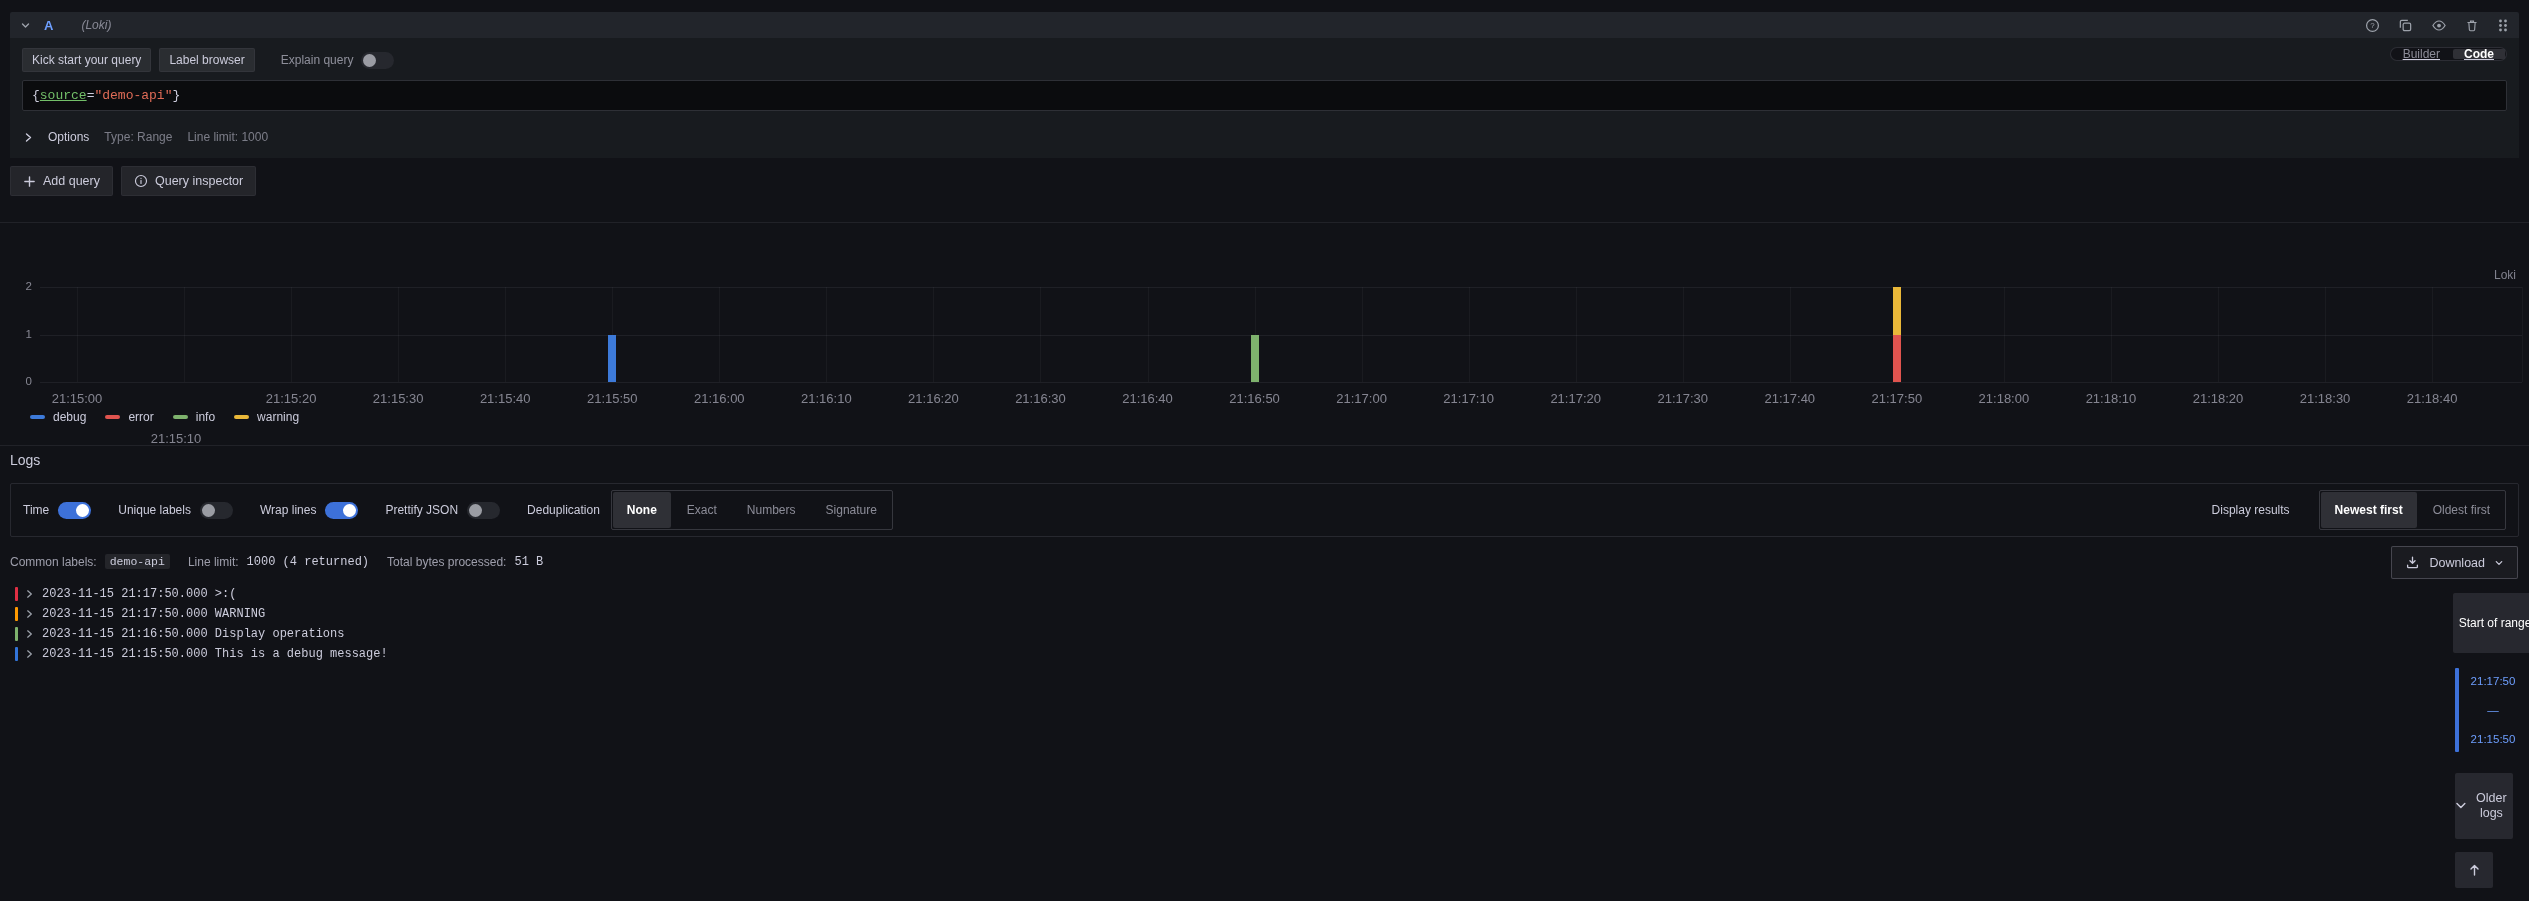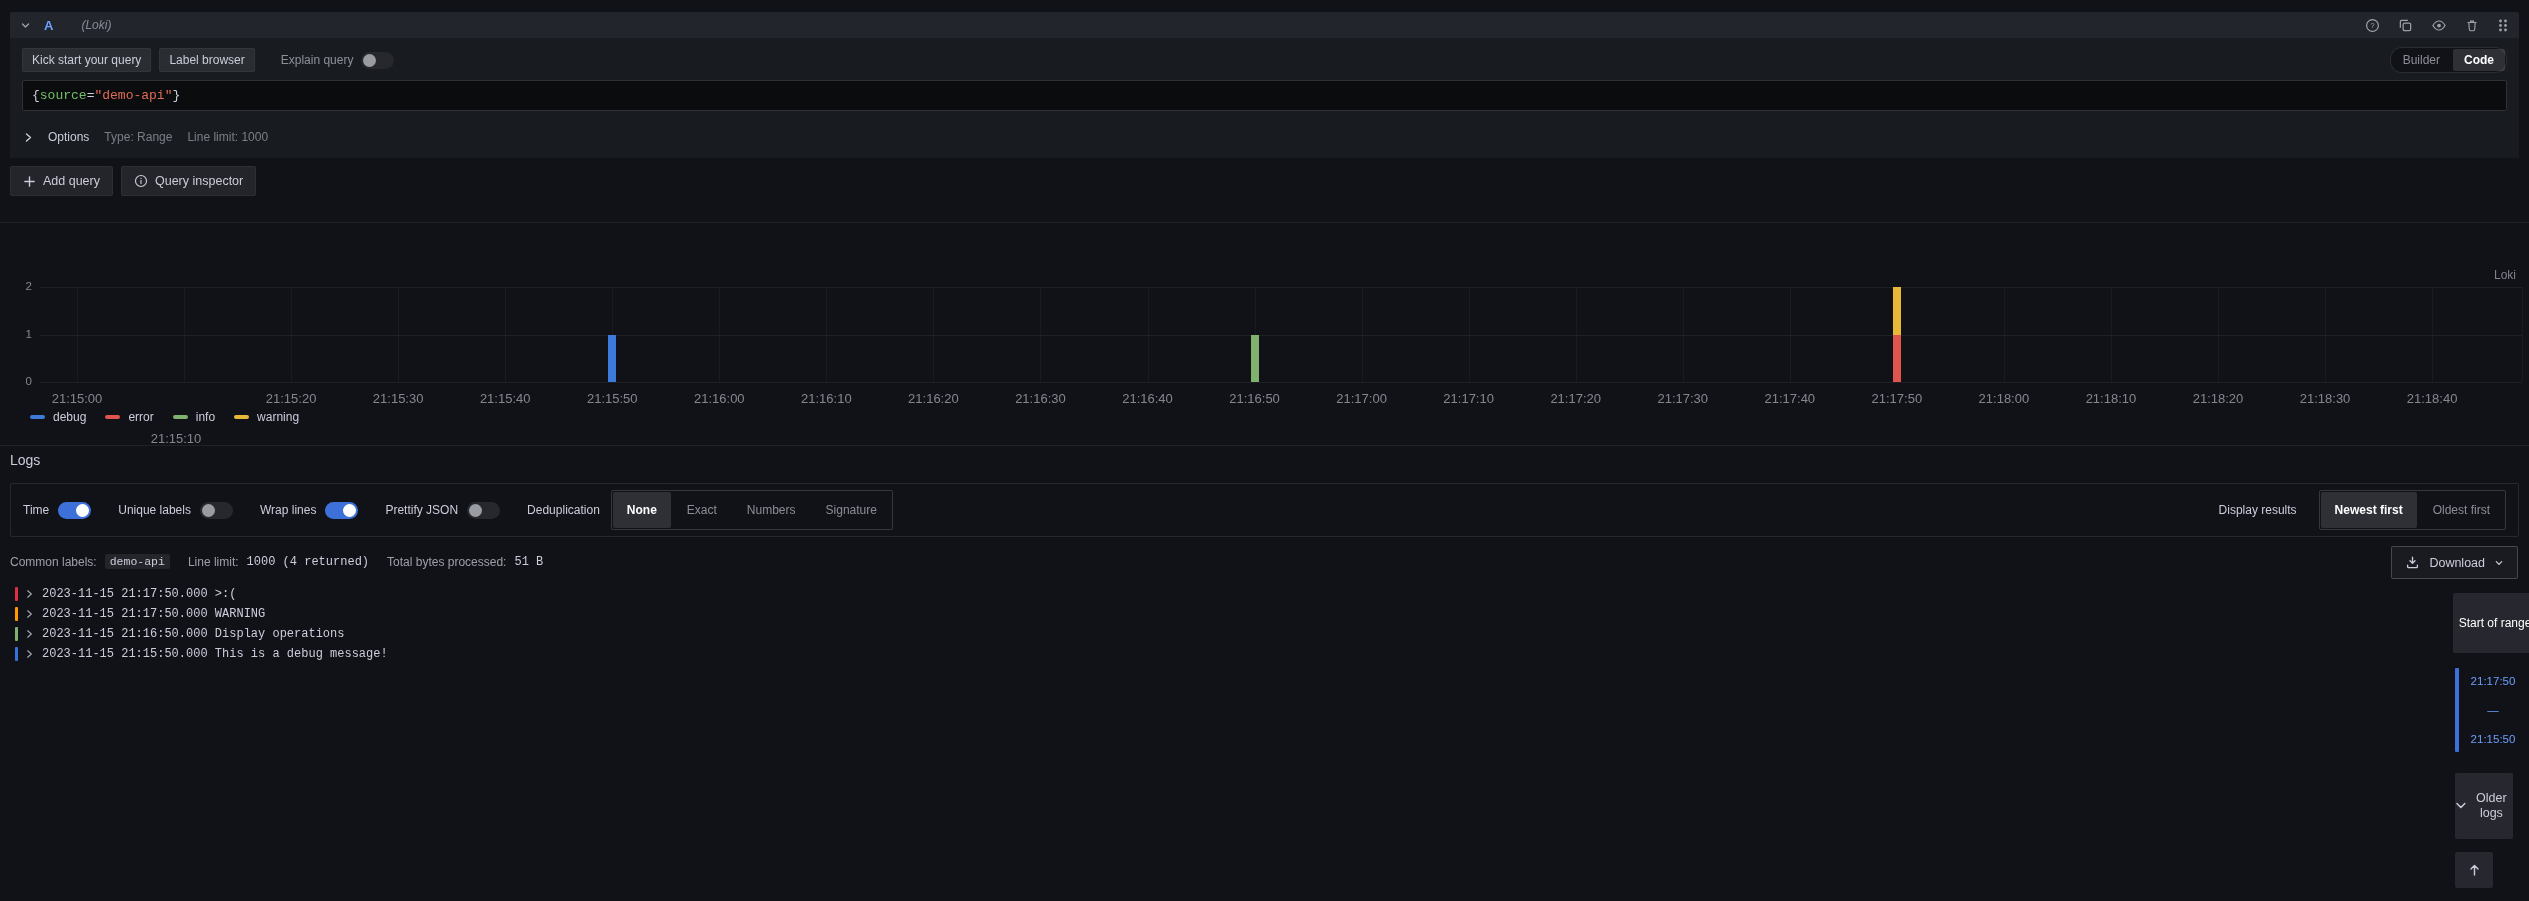--- a/index.html
+++ b/index.html
@@ -21,21 +21,21 @@
              font-size:12px; font-weight:500; height:24px; padding:0 9px; border-radius:2px;
              display:inline-flex; align-items:center; gap:7px; cursor:pointer; font-family:inherit; white-space:nowrap; }
   .explain { display:flex; align-items:center; gap:8px; margin-left:18px; color:rgba(204,204,220,.65); font-size:12px; }
 
   .toggle { width:33px; height:17px; border-radius:9px; position:relative; cursor:pointer; background:#26282e; flex:none; }
   .toggle .knob { position:absolute; top:2px; left:2px; width:13px; height:13px; border-radius:50%; background:#9a9ca3; }
   .toggle.on { background:#3d71d9; }
   .toggle.on .knob { left:auto; right:2px; background:#fff; }
 
   .mode-group { position:absolute; right:12px; top:9px; display:flex; border:1px solid rgba(204,204,220,.15);
-                border-radius:12px; background:#111217; height:26px; box-sizing:border-box; align-items:stretch; }
+                border-radius:12px; background:#111217; height:14px; box-sizing:border-box; align-items:stretch;text-decoration:underline; }
   .mode-opt { font-size:12px; color:rgba(204,204,220,.65); padding:0 11px; display:flex; align-items:center;
               cursor:pointer; border-radius:2px; margin:1px; white-space:nowrap; }
   .mode-opt.sel { background:rgba(204,204,220,.16); color:#fff; font-weight:600; }
 
   .editor { position:absolute; left:12px; right:12px; top:42px; height:31px; background:#0b0c0e;
             border:1px solid #2e3036; border-radius:2px; display:flex; align-items:center; padding:0 9px;
             box-sizing:border-box; font-family:"Liberation Mono","DejaVu Sans Mono",monospace; font-size:13px; }
   .options-bar { position:absolute; left:14px; top:84px; height:30px; display:flex; align-items:center; gap:15px;
                  font-size:12px; cursor:pointer; }
   .options-bar .opt-title { color:#ccccdc; font-weight:500; }
@@ -173,21 +173,21 @@
             <span class="knob"></span>
           </span>
       </span>
     </div>
     <div class="mode-group" id="mode-group">
         <div class="mode-opt">Builder</div>
         <div class="mode-opt sel">Code</div>
       </div>
     <div class="editor">
       <span>{</span>
-        <span id="syn-label" style="color: rgb(115, 191, 105);">source</span>
+        <span id="syn-label" style="color: rgb(115, 191, 105); text-decoration: underline;">source</span>
         <span>=</span>
         <span id="syn-value" style="color: rgb(224, 108, 87);">"demo-api"</span>
         <span>}</span>
     </div>
     <div class="options-bar">
       <svg width="9" height="11" viewBox="0 0 9 11">
           <path d="M2.5 2 L6.5 5.5 L2.5 9" stroke="#ccccdc" stroke-width="1.4" fill="none" stroke-linecap="round" stroke-linejoin="round"></path>
         </svg>
       <span class="opt-title">Options</span>
       <span class="opt-meta">Type: Range</span>
@@ -328,21 +328,21 @@
     <div class="ctl" style="gap:11px">
       <span>Deduplication</span>
       <div class="seg-group" id="dedup-group">
           <div class="seg sel">None</div>
           <div class="seg">Exact</div>
           <div class="seg">Numbers</div>
           <div class="seg">Signature</div>
         </div>
     </div>
     <div class="controls-right">
-      <span class="ctl" style="margin-right:9px">Display results</span>
+      <span class="ctl" style="margin-right:16px">Display results</span>
       <div class="seg-group" id="order-group">
           <div class="seg sel">Newest first</div>
           <div class="seg">Oldest first</div>
         </div>
     </div>
   </div>
 
   <div class="meta-row">
     <span class="meta-group">
       <span>Common labels:</span>

